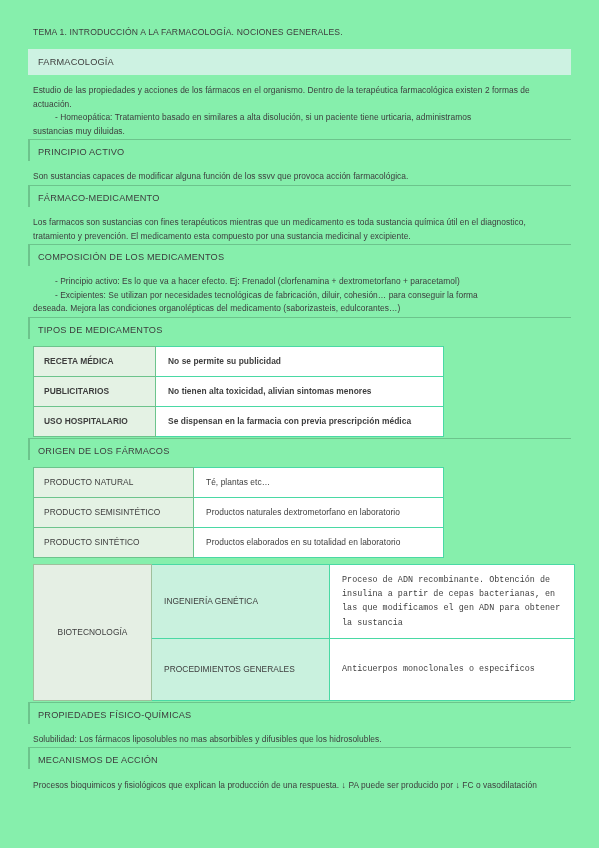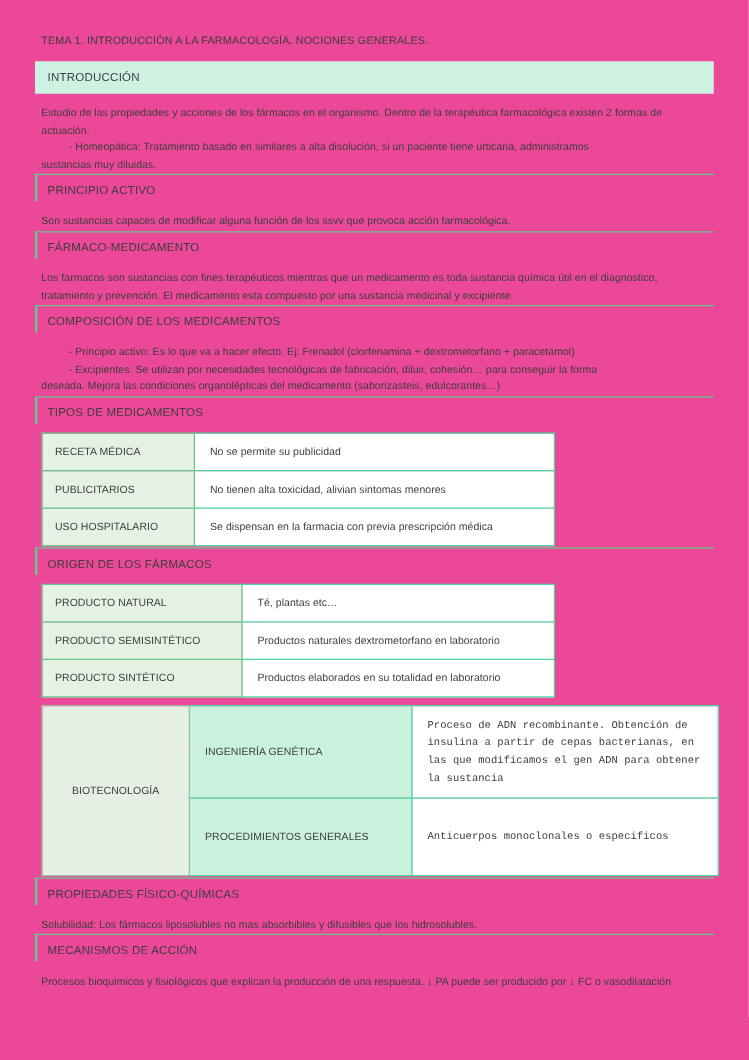--- a/index.html
+++ b/index.html
@@ -13,21 +13,21 @@
     font-family: "Liberation Sans", sans-serif;
     color: #3b3b3b;
     overflow: hidden;
   }
   .page {
     position: relative;
     width: 599px;
     height: 848px;
     box-sizing: border-box;
     padding: 0 28px;
-    background: #ec4899;
+    background: #86efac;
   }
 
   .doc-title {
     font-size: 8.6px;
     letter-spacing: .15px;
     color: #3d3d3d;
     padding-top: 27px;
     padding-left: 5px;
     margin-bottom: 12px;
   }
@@ -103,21 +103,21 @@
     padding: 8px 10px;
     text-align: center;
     margin-top: 31px;
   }
   .mid-mint {
     background: #c9f1de;
     border: 1.2px solid #4ad9a4;
     padding: 24px 12px;
   }
 
-  .t1 { width: 410px; }
+  .t1 { width: 410px; font-weight: bold; }
   .t1 col.c1 { width: 122px; }
   .t1 col.c2 { width: 288px; }
 
   .t2 { width: 410px; }
   .t2 col.c1 { width: 160px; }
   .t2 col.c2 { width: 250px; }
 
   .t3 { width: 541px; margin-top: 14px; }
   .t3 col.c1 { width: 118px; }
   .t3 col.c2 { width: 178px; }
@@ -125,21 +125,21 @@
   .t3 td.mid-mint { font-size: 8.4px; }
   .t3 td.val-white { line-height: 1.68; font-family: Liberation Mono, monospace; }
 </style>
 </head>
 <body>
 
 <div class="page">
 
   <div class="doc-title">TEMA 1. INTRODUCCIÓN A LA FARMACOLOGÍA. NOCIONES GENERALES.</div>
 
-  <div class="head-filled">INTRODUCCIÓN</div>
+  <div class="head-filled">FARMACOLOGÍA</div>
   <div class="para">
     <span>Estudio de las propiedades y acciones de los fármacos en el organismo. Dentro de la terapéutica farmacológica existen 2 formas de actuación.</span>
     <span class="indent">- Homeopática: Tratamiento basado en similares a alta disolución, si un paciente tiene urticaria, administramos</span>
     <span>sustancias muy diluidas.</span>
   </div>
 
   <div class="head-rule">
     <span class="bar"></span>
     <div class="htext">PRINCIPIO ACTIVO</div>
   </div>

